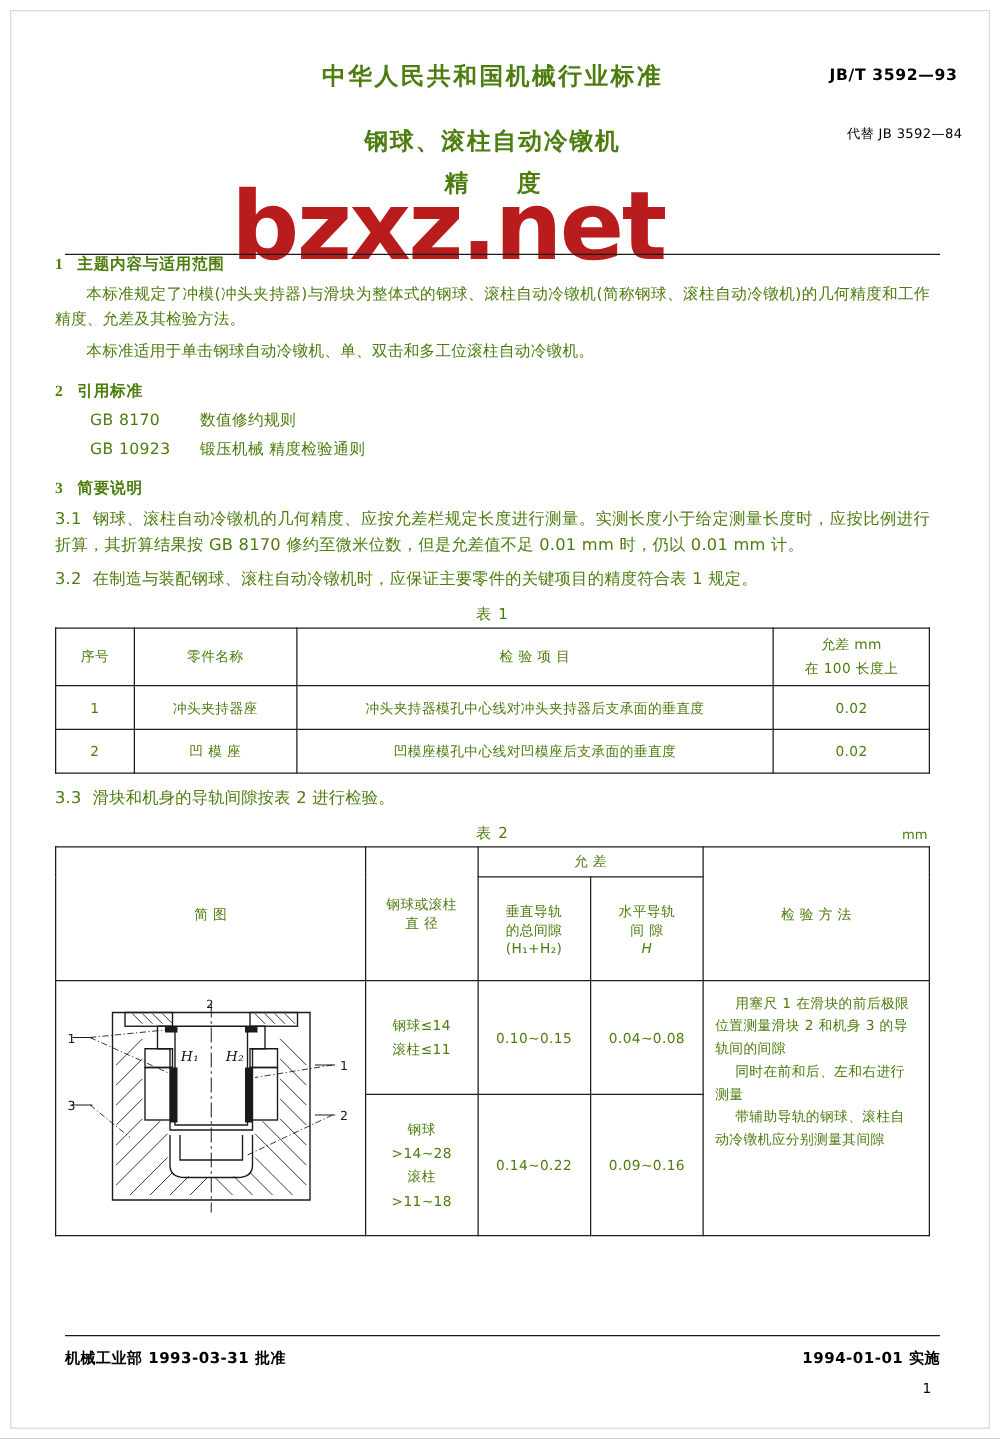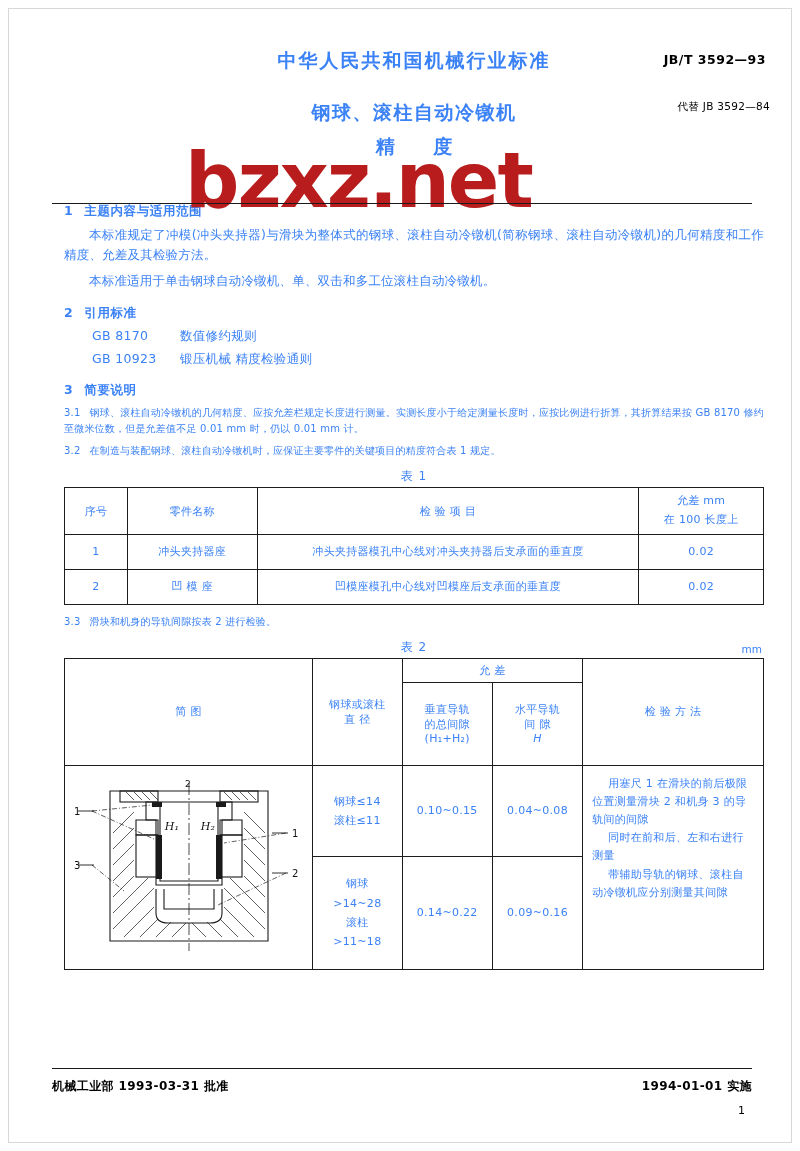--- a/index.html
+++ b/index.html
@@ -23,24 +23,24 @@
   .scan-frame {
     position: absolute;
     left: 8px; top: 8px;
     width: 784px; height: 1135px;
     border: 1px solid #d8d8d8;
     box-sizing: border-box;
     pointer-events: none;
   }
   .content {
     position: absolute;
-    left: 64px;
+    left: 44px;
     top: 30px;
     width: 700px;
-    color: #3b82f6;
+    color: #4d7c0f;
   }
 
   
   .watermark {
     position: absolute;
     left: 185px;
     top: 136px;
     font-size: 76px;
     font-weight: bold;
     letter-spacing: -2px;
@@ -105,38 +105,39 @@
     border-top: 1.4px solid #1a1a1a;
     z-index: 3;
   }
 
   
   .sec-head {
     font-size: 12.5px;
     font-weight: bold;
     margin-top: 14px;
     letter-spacing: 0.6px;
+    font-family: Liberation Serif, serif;
   }
   .sec-head .num { margin-right: 11px; }
   p.body {
     font-size: 12.5px;
     line-height: 1.62;
     margin: 5px 0 0 0;
     text-align: justify;
     letter-spacing: 0.2px;
   }
   p.indent { text-indent: 25px; }
   .ref-line {
     font-size: 12.5px;
     margin: 6px 0 0 28px;
     letter-spacing: 0.3px;
   }
   .ref-line .code { display: inline-block; width: 88px; }
   .numbered {
-    font-size: 10px;
+    font-size: 13px;
     line-height: 1.62;
     margin: 6px 0 0 0;
     text-align: justify;
     letter-spacing: 0.2px;
   }
   .numbered .lbl { margin-right: 9px; }
 
   
   .tbl-cap {
     text-align: center;

